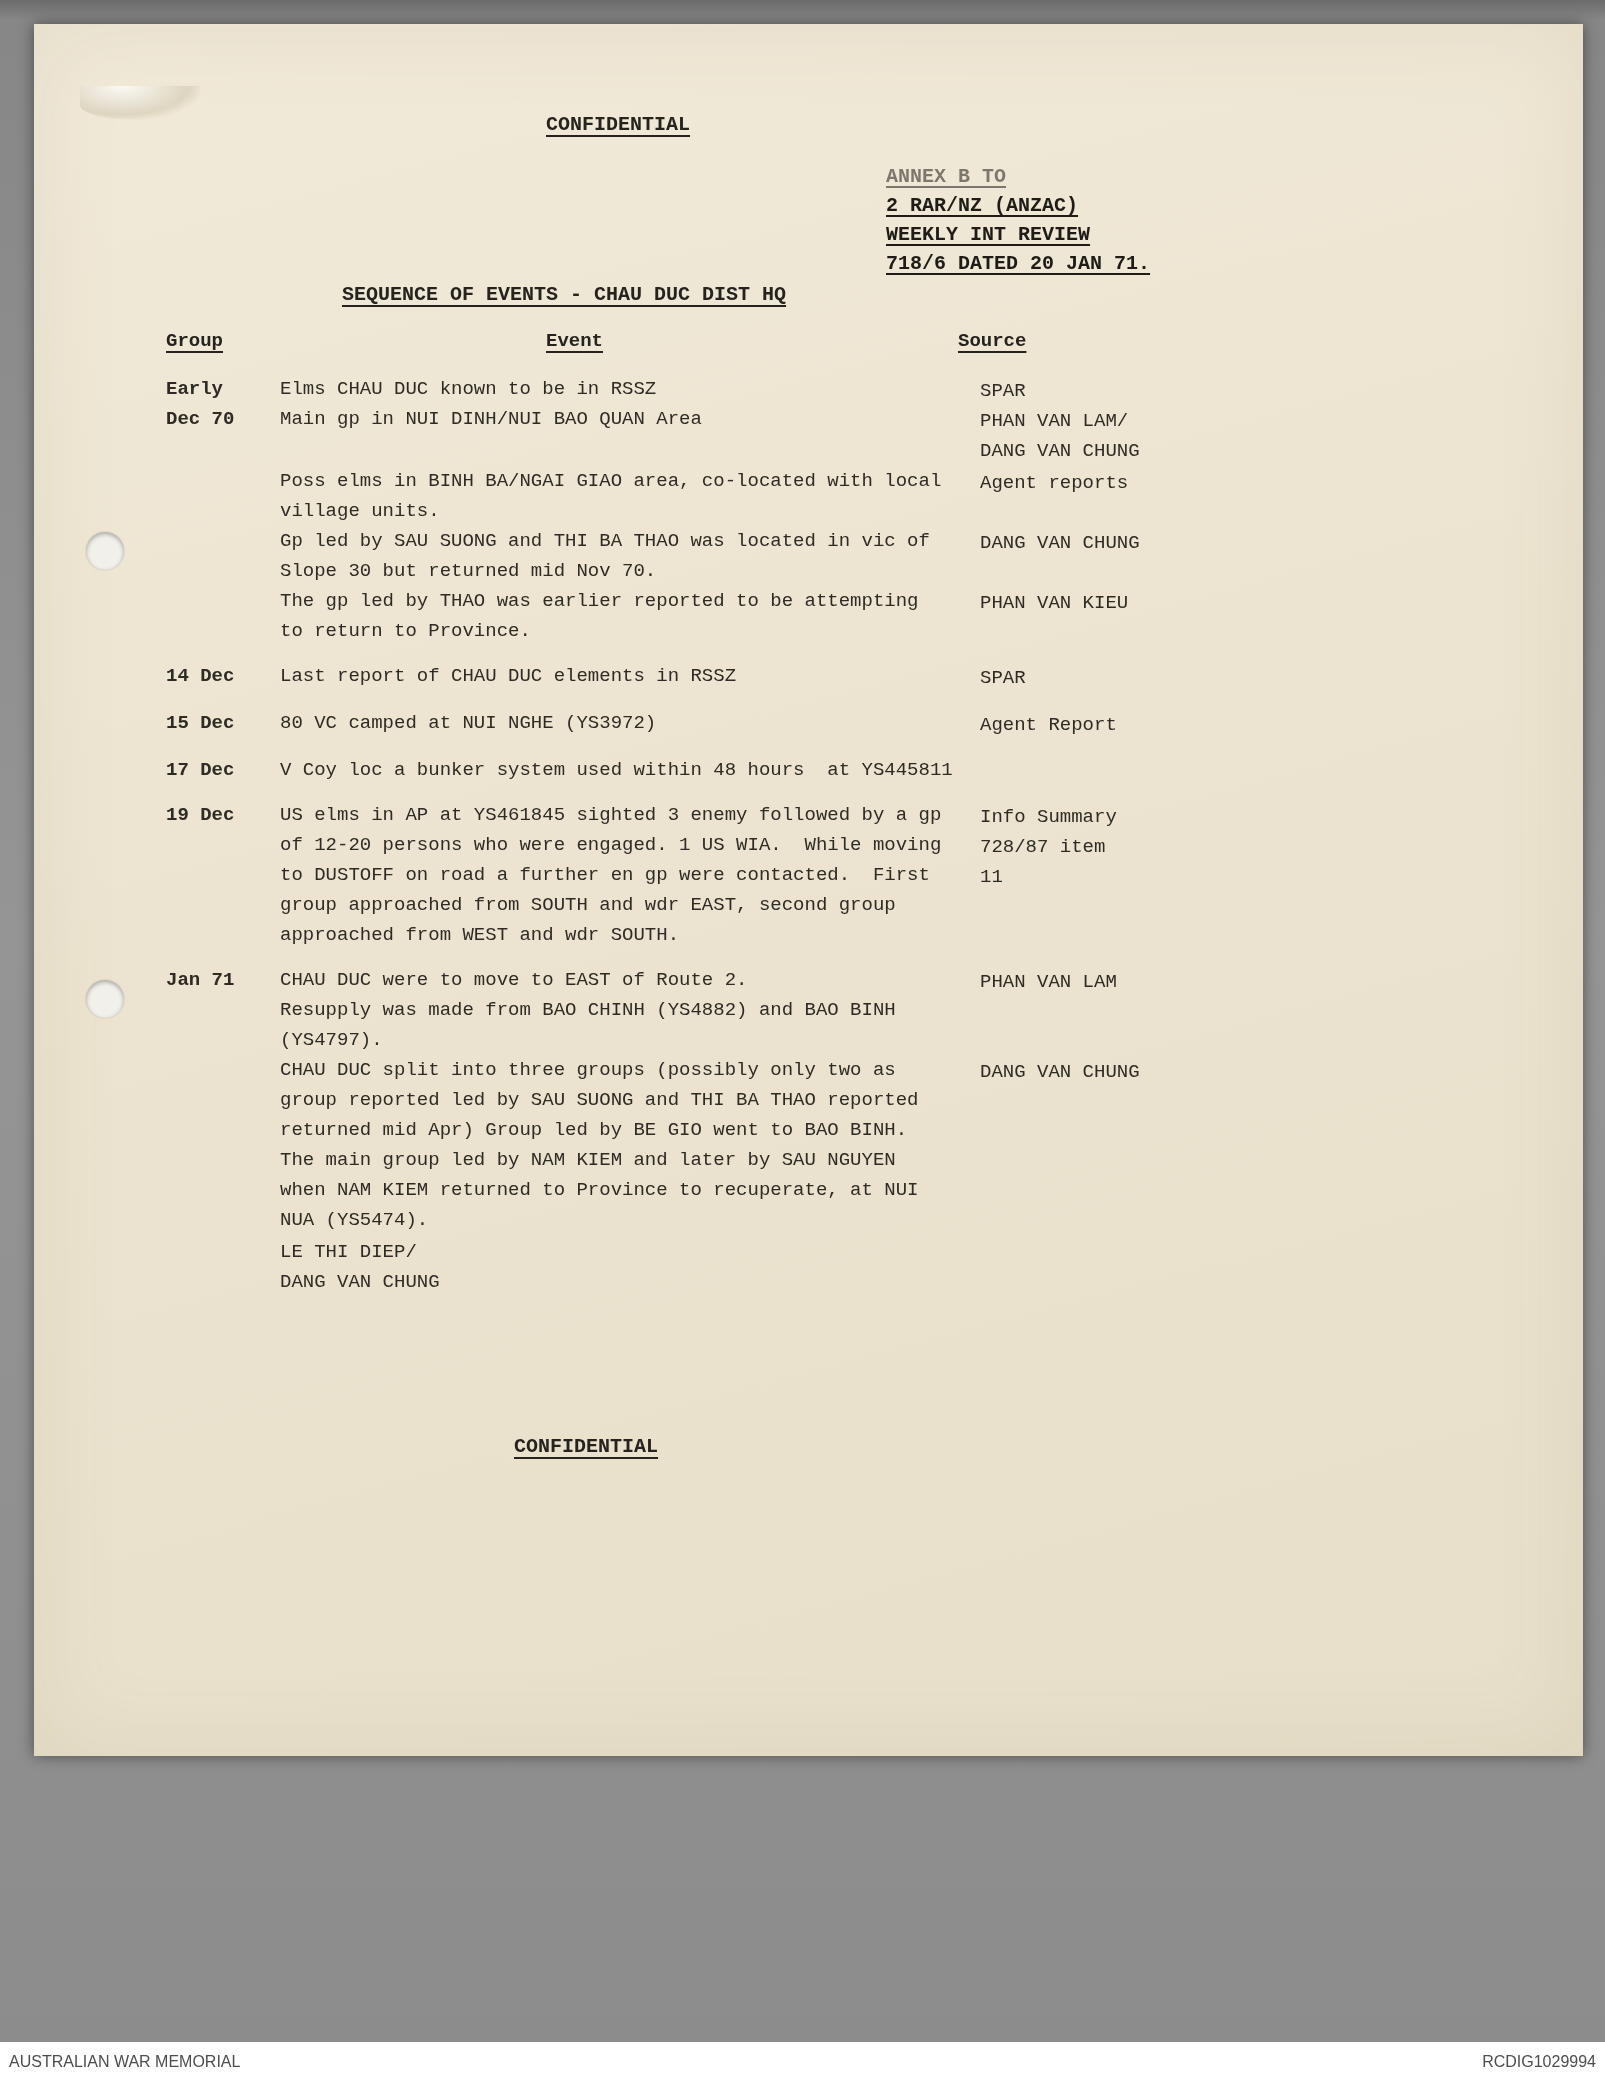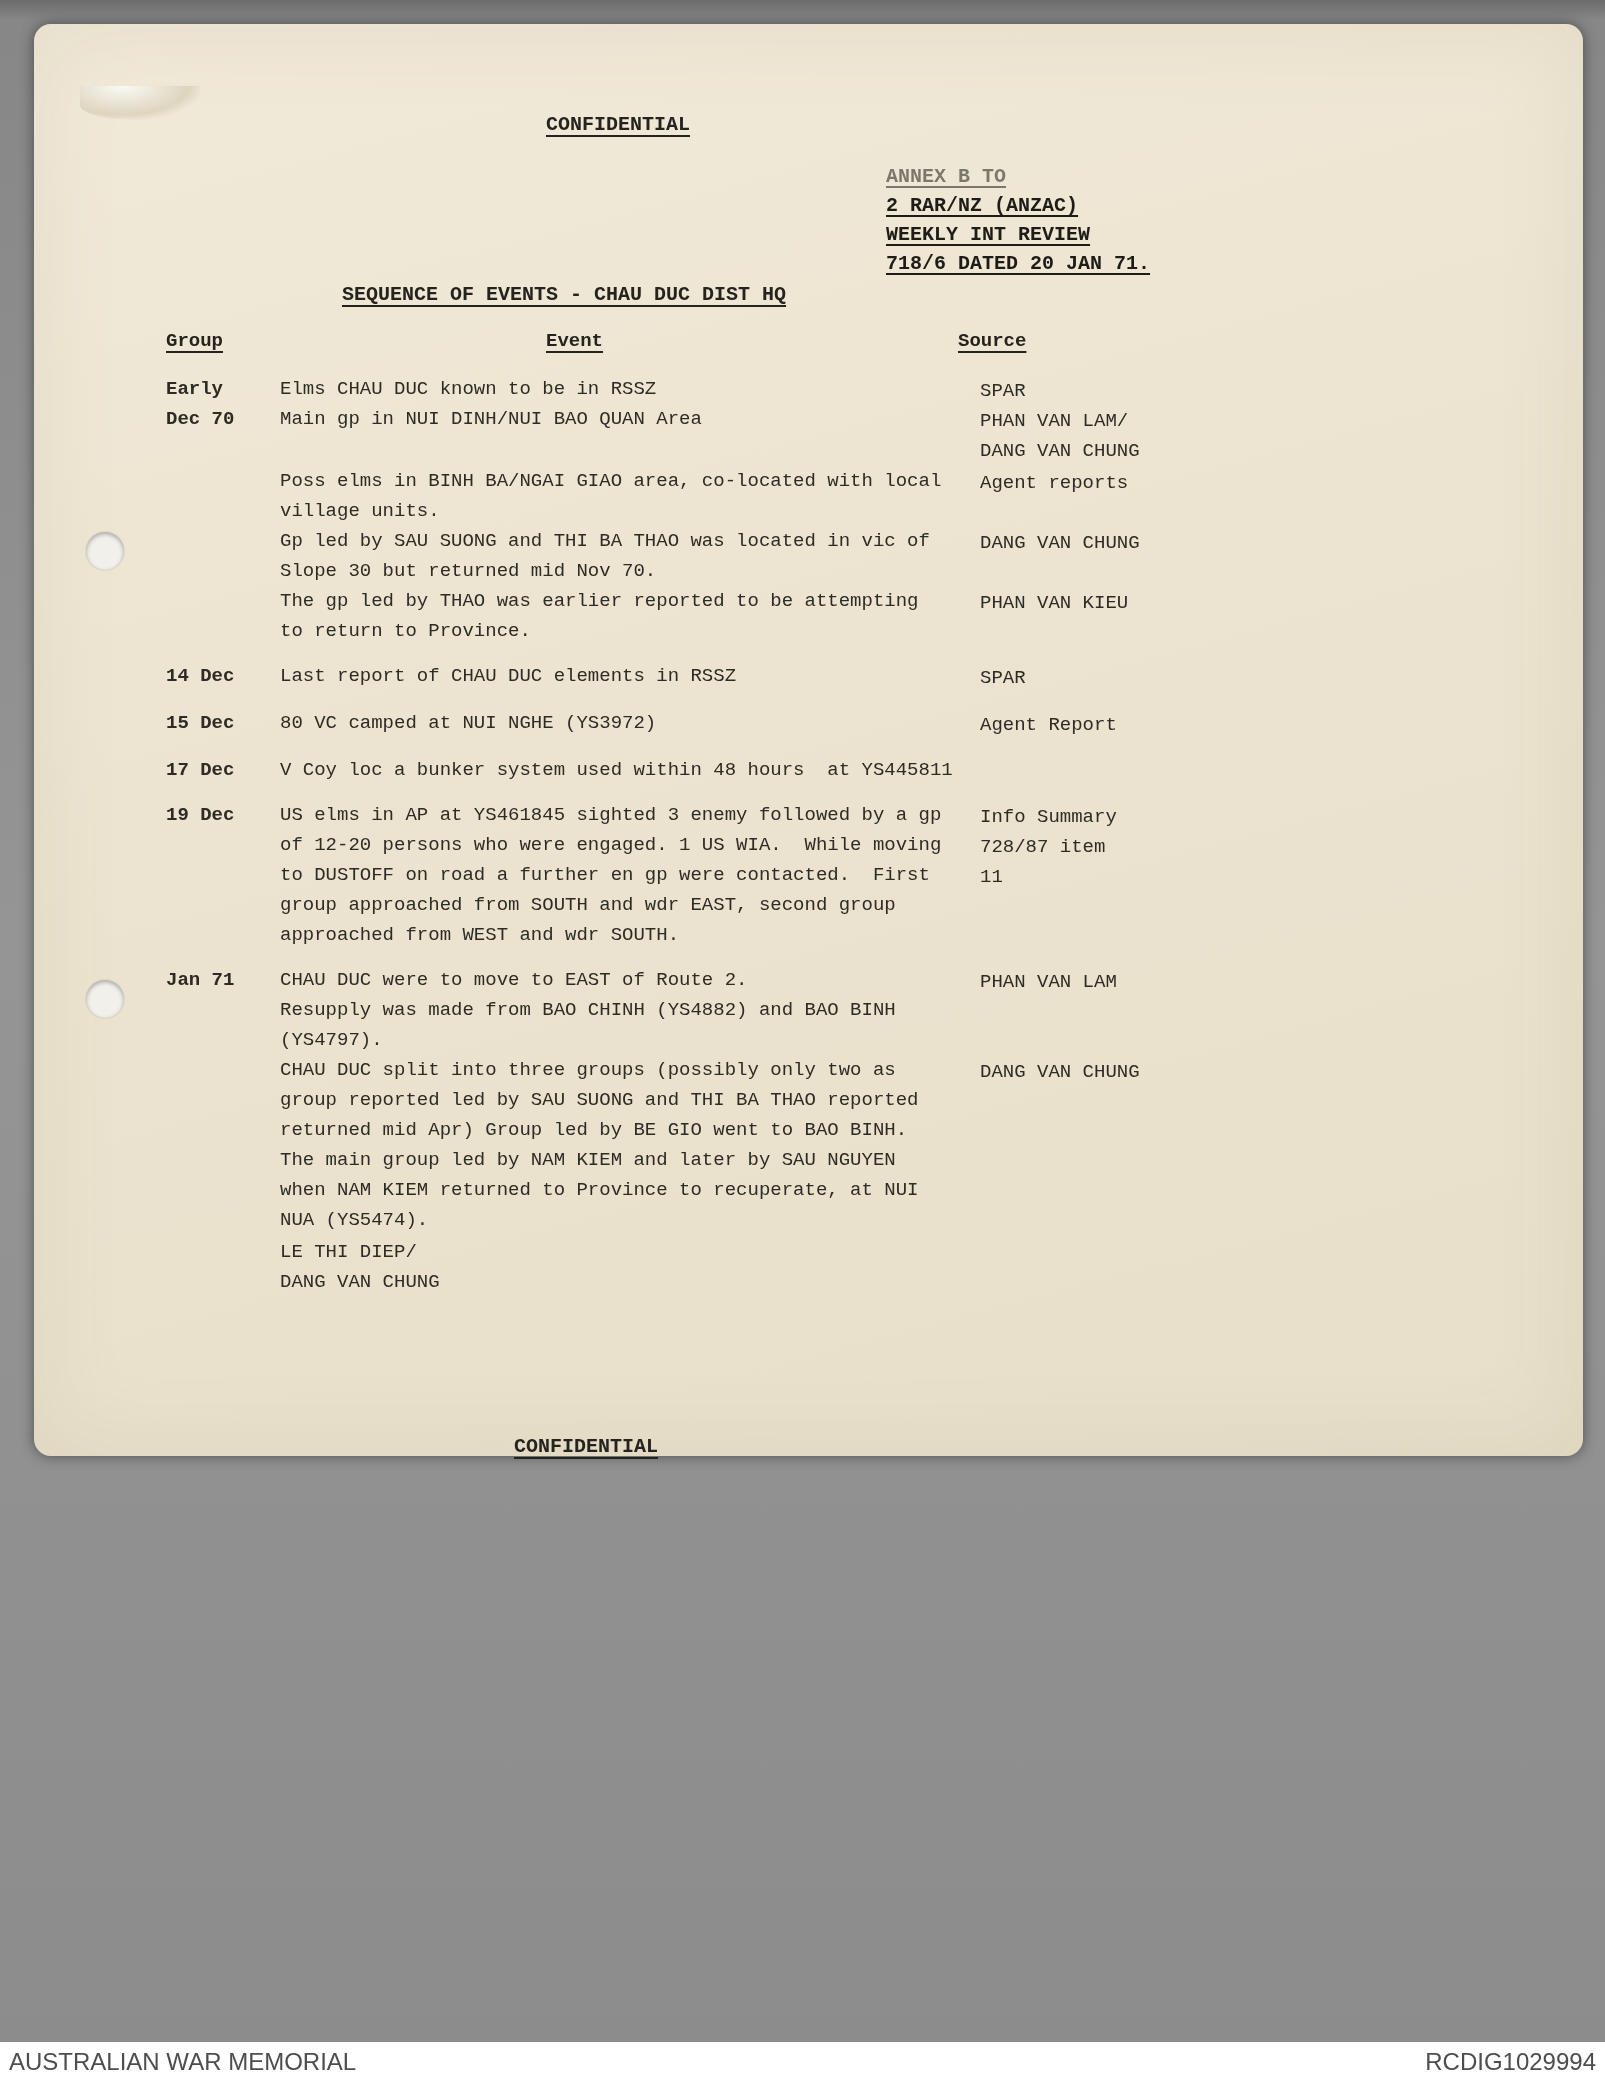--- a/index.html
+++ b/index.html
@@ -5,24 +5,24 @@
   * { margin:0; padding:0; box-sizing:border-box; }
   html,body { width:1605px; height:2082px; }
   body { font-family:"Liberation Mono","DejaVu Sans Mono",monospace; }
 
   .stage {
     position:relative; width:1605px; height:2082px; overflow:hidden;
     background:linear-gradient(180deg,#6b6b6b 0px,#878787 20px,#959595 45%,#8c8c8c 100%);
   }
 
   .page {
-    position:absolute; left:34px; top:24px; width:1549px; height:1432px;
+    position:absolute; left:34px; top:24px; width:1549px; height:1732px;
     background:linear-gradient(165deg,#f1ead9 0%,#ece4d0 45%,#e7dfc9 100%);
     box-shadow:0 0 14px rgba(0,0,0,.45), inset 0 0 90px rgba(125,105,65,.10);
-    color:#2e2b25; font-size:19px; line-height:30px;border-radius:17px;
+    color:#2e2b25; font-size:19px; line-height:30px;
   }
 
   .tear {
     position:absolute; left:46px; top:62px; width:120px; height:34px;
     background:radial-gradient(ellipse at 35% 0%, rgba(255,255,255,.75), rgba(175,162,130,.28) 60%, transparent 75%);
     border-radius:0 0 55% 45%;
   }
 
   .hole {
     position:absolute; width:38px; height:38px; border-radius:50%;
@@ -69,21 +69,21 @@
 
   .row { display:grid; grid-template-columns:102px 688px 1fr; align-items:start;gap:12px; }
   .row.gap { margin-top:15px; }
   .c-date, .c-event, .c-source { white-space:pre-wrap; }
   .c-date { font-weight:bold; }
   .c-source { padding-top:2px; }
 
   .footer {
     position:absolute; left:0; right:0; bottom:0; height:40px; background:#ffffff;
     display:flex; align-items:flex-end; justify-content:space-between; padding:0 9px;
-    font-family:"Liberation Sans","DejaVu Sans",sans-serif; font-size:24px; color:#4d4d4d;
+    font-family:"Liberation Sans","DejaVu Sans",sans-serif; font-size:16px; color:#4d4d4d;
     line-height:40px;
   }
 </style>
 </head>
 <body>
 
 <div class="stage">
 
   <div class="page">
 

